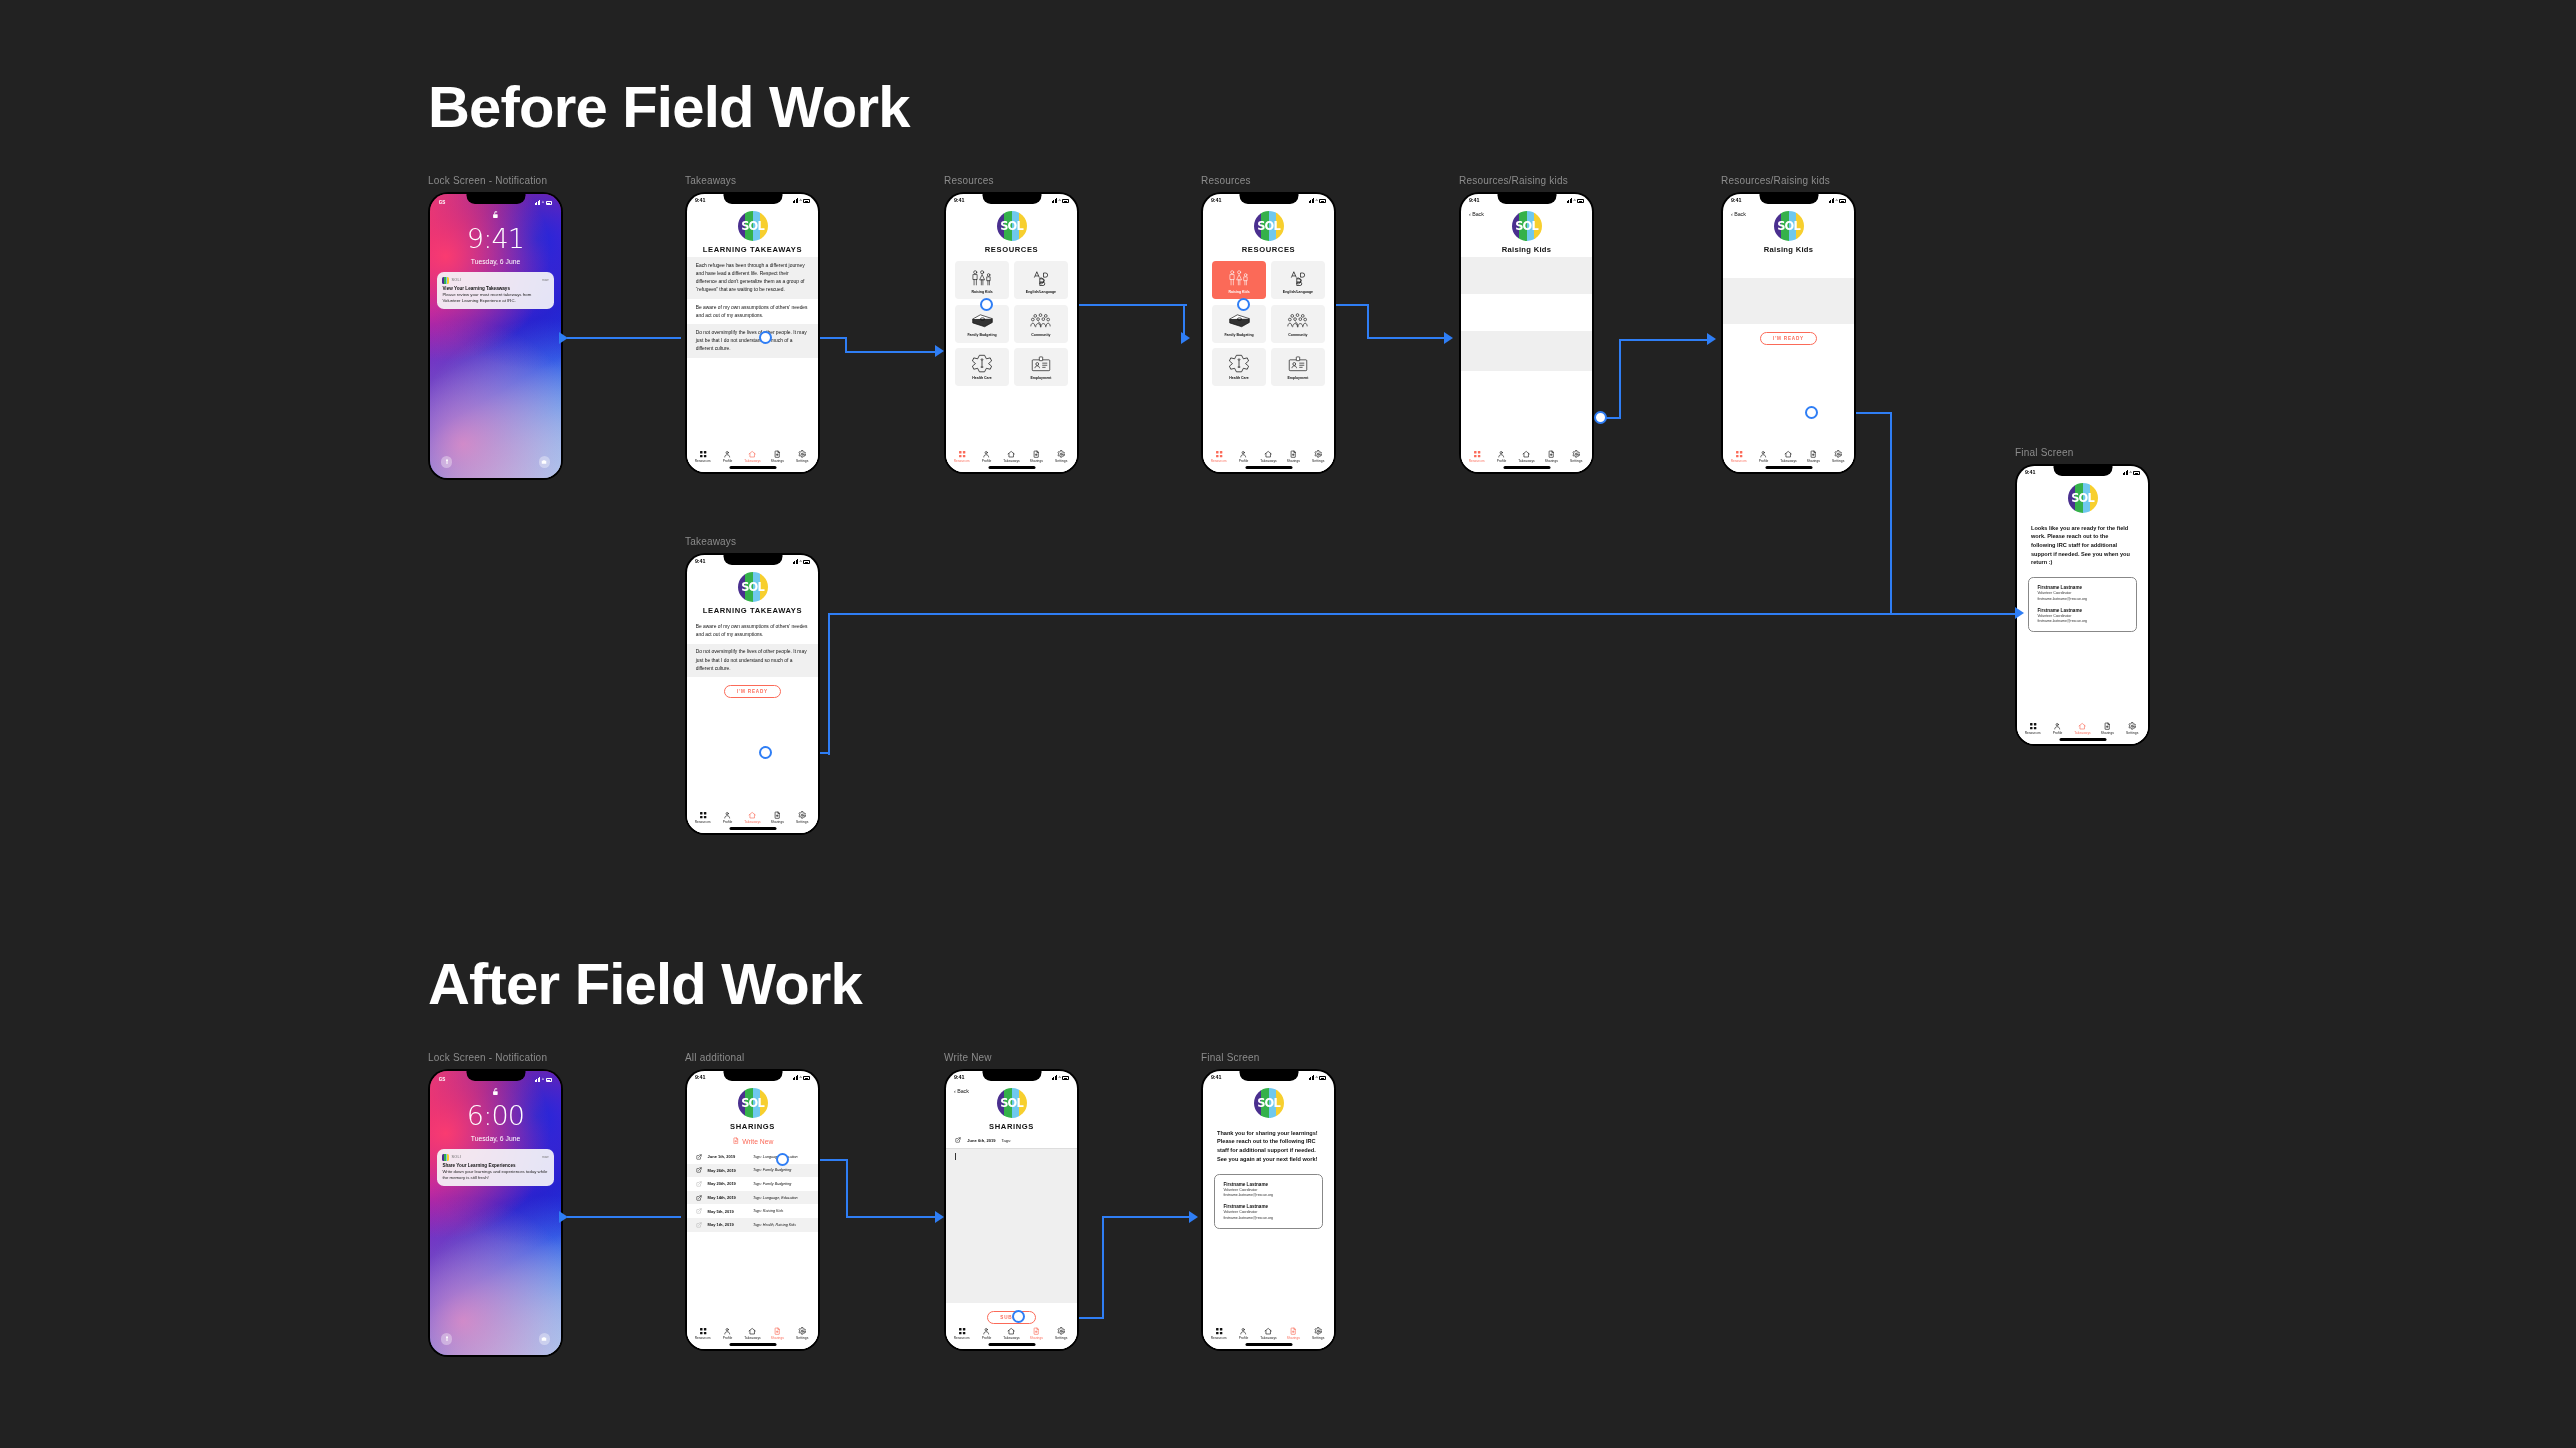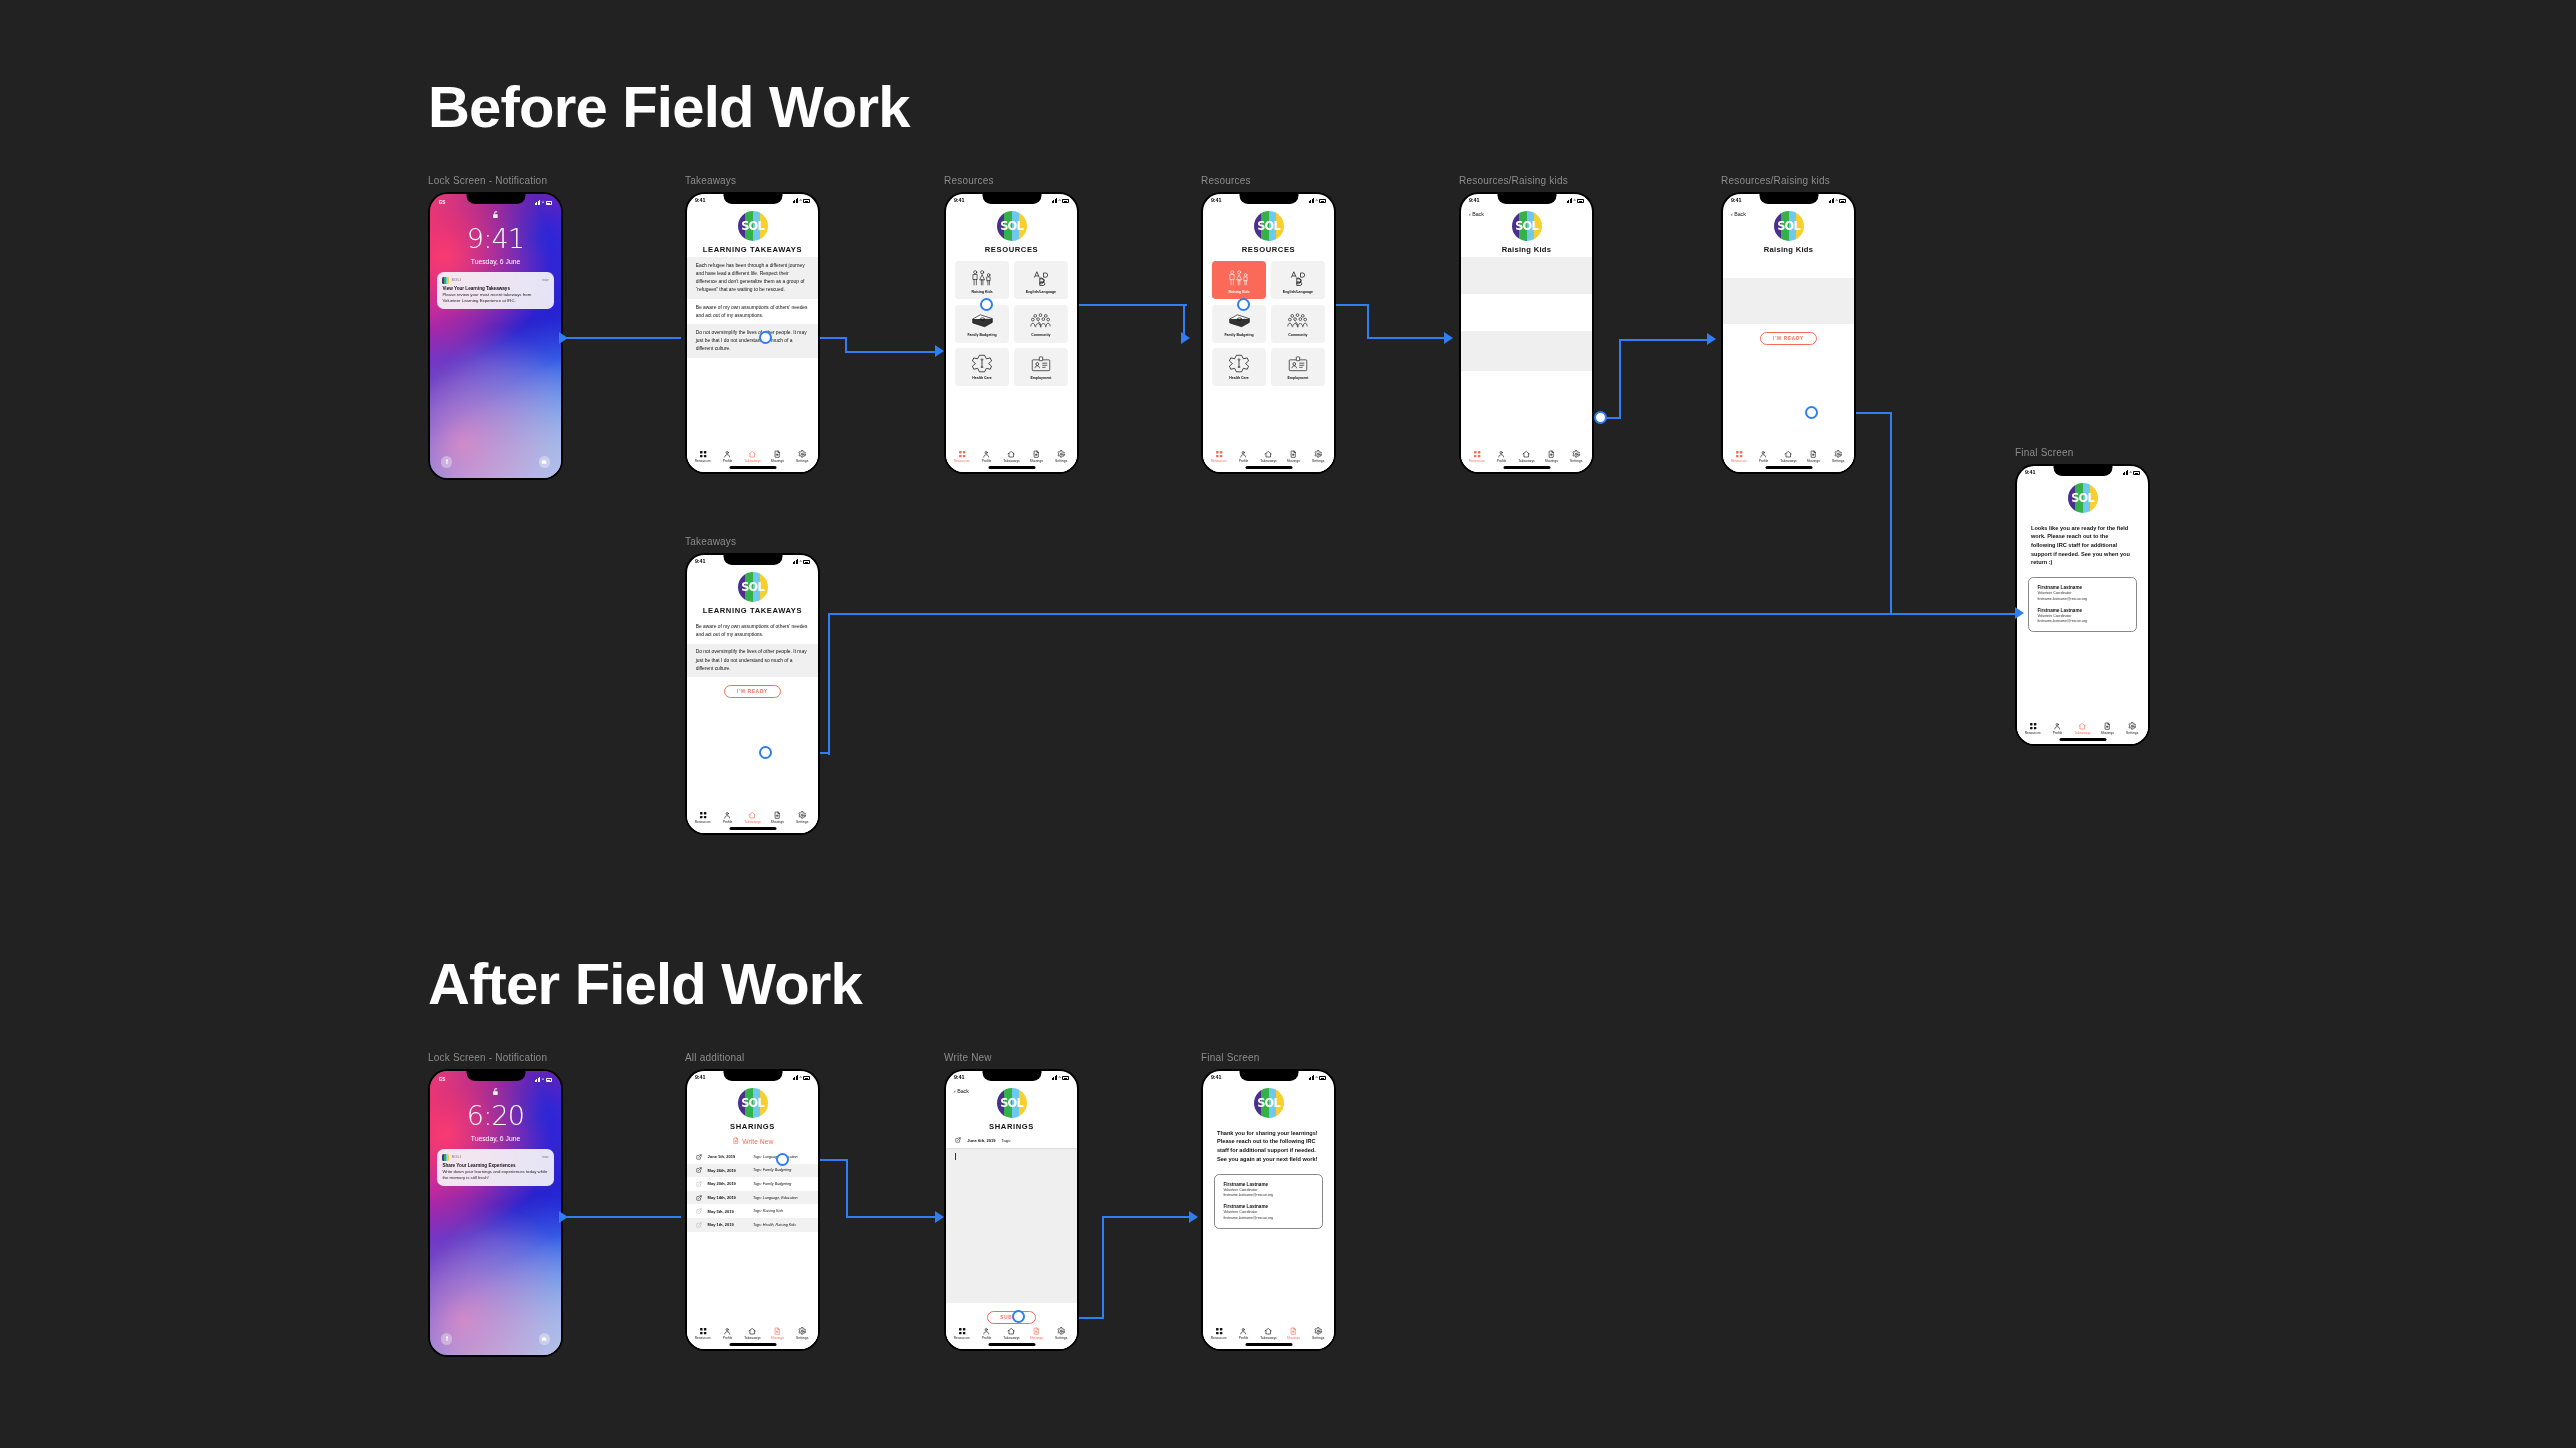--- a/index.html
+++ b/index.html
@@ -1113,21 +1113,21 @@
                   <i></i>
                 </span>
                 <span class="wifi">▵</span>
                 <span class="batt"></span>
               </span>
             </div>
             <div class="lock-lock"><svg viewBox="0 0 24 24" width="10" height="10" fill="#fff">
                 <path d="M8 10V7a4 4 0 0 1 7.5-2l-1.7 1A2.2 2.2 0 0 0 10 7v3z"></path>
                 <rect x="5" y="10" width="11" height="9" rx="1.5"></rect>
               </svg></div>
-            <div class="lock-time">6:20</div>
+            <div class="lock-time">6:00</div>
             <div class="lock-date">Tuesday, 6 June</div>
             <div class="notif">
               <div class="notif-top">
                 <span class="mini-logo">
                   <span class="stripe" style="left:0;width:25%;background:#4a2f8f"></span>
                   <span class="stripe" style="left:25%;width:25%;background:#35b14a"></span>
                   <span class="stripe" style="left:50%;width:25%;background:#6fc8ee"></span>
                   <span class="stripe" style="left:75%;width:25%;background:#f7cf2e"></span>
                 </span>
                 <span class="notif-app">SOLI</span>

